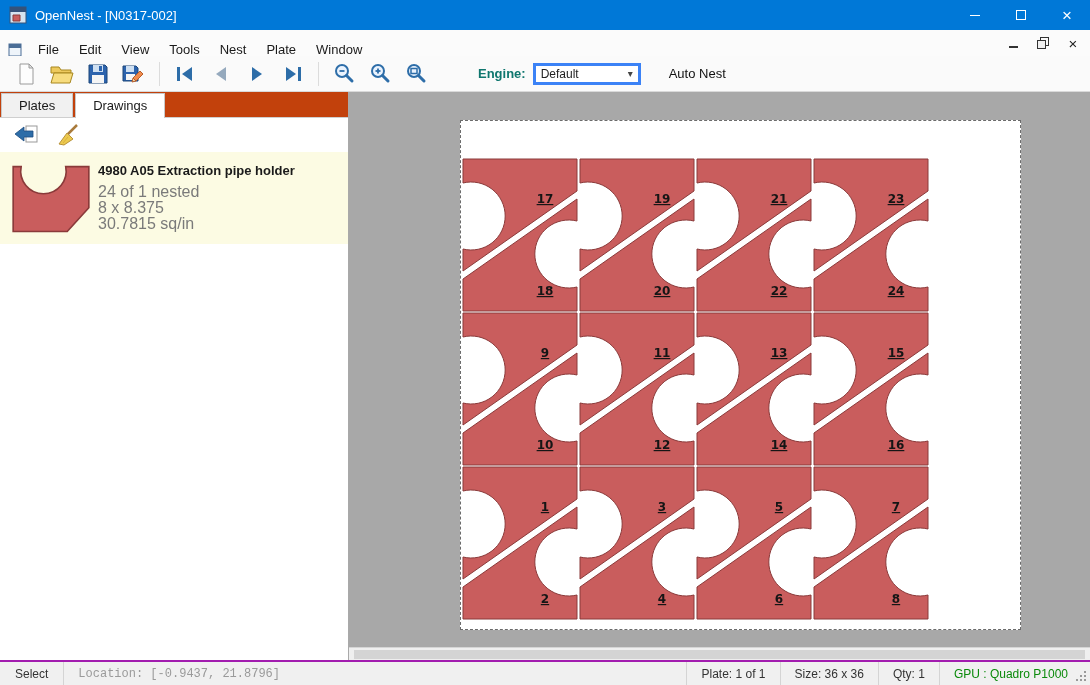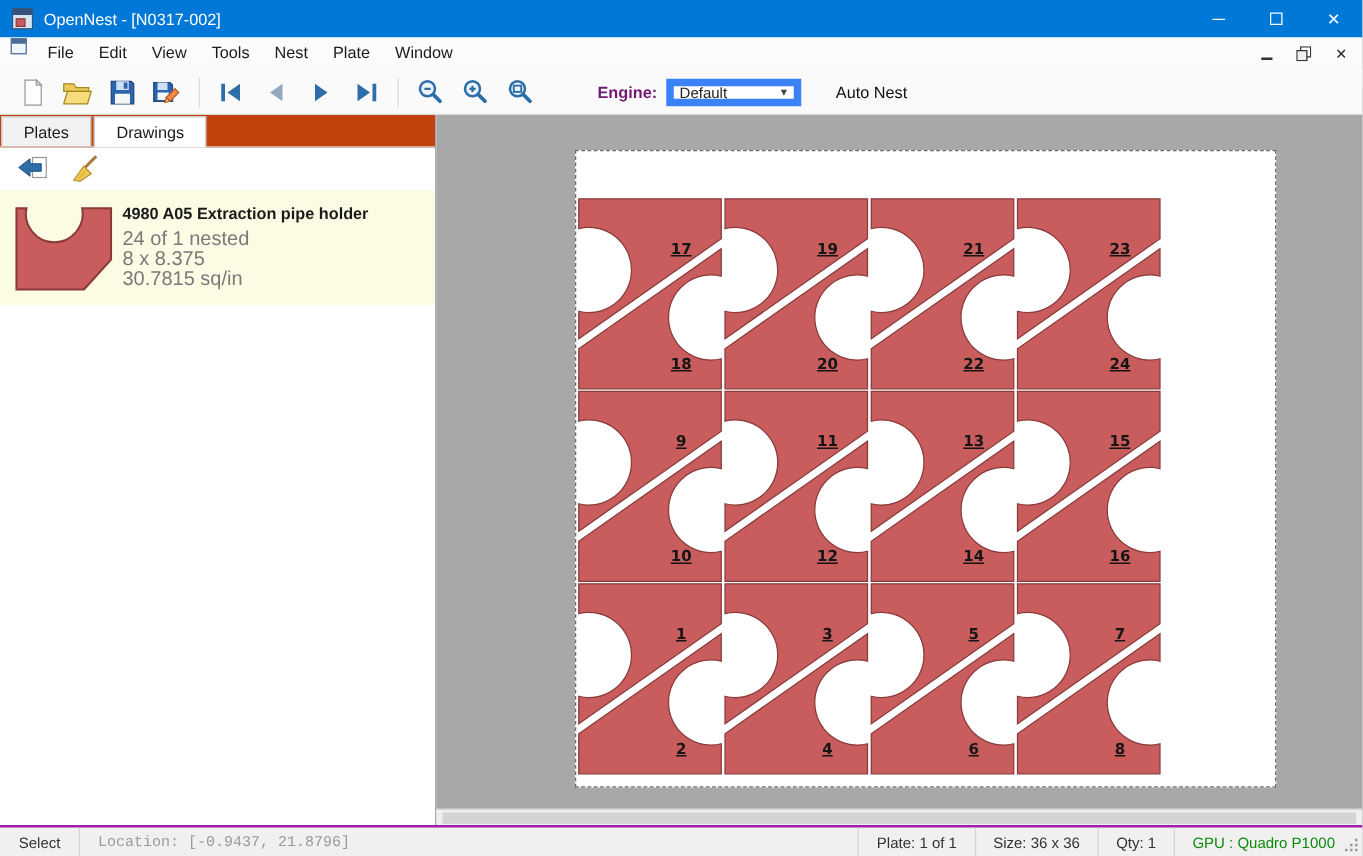--- a/index.html
+++ b/index.html
@@ -12,35 +12,35 @@
   .titlebar .app-icon { margin:0 8px 0 9px; display:flex; }
   .titlebar .title { font-size:13px; }
   .win-controls { position:absolute; right:0; top:0; height:30px; display:flex; }
   .win-btn { width:46px; height:30px; display:flex; align-items:center; justify-content:center; }
   .glyph-min { width:10px; height:1px; background:#fff; }
   .glyph-max { width:10px; height:10px; border:1px solid #fff; }
   .glyph-close { color:#fff; font-size:17px; line-height:1; }
 
   
   .menubar { position:absolute; left:0; top:30px; right:0; height:40px; background:#fbfbfb;
-             border-bottom:1px solid #e4e4e4; display:flex; font-size:13px; color:#1a1a1a; }
+             border-bottom:1px solid #e4e4e4; display:flex; align-items:center; font-size:13px; color:#1a1a1a; }
   .mdi-icon { margin:0 6px 0 8px; display:flex; }
   .menu-item { padding:4px 10px; }
   .mdi-controls { position:absolute; right:10px; top:0; height:26px; display:flex; align-items:center; gap:16px; }
   .mdi-btn { display:flex; align-items:center; justify-content:center; width:14px; height:14px; }
   .mdi-min { width:9px; height:2px; background:#333; margin-top:7px; }
   .mdi-close { color:#222; font-size:15px; line-height:1; }
 
   
   .toolbar { position:absolute; left:0; top:56px; right:0; height:36px; background:#fafafa;
              border-bottom:1px solid #d9d9d9; display:flex; align-items:center; padding-left:8px; }
   .tb-btn { width:36px; height:30px; display:flex; align-items:center; justify-content:center; }
   .tb-sep { width:1px; height:24px; background:#dcdcdc; margin:0 7px; }
-  .engine-label { font-weight:bold; font-size:13px; margin-left:44px; color:#701a75; }
-  .engine-select { width:108px; height:22px; border:6px solid #3b82f6; background:#fff; display:flex;
+  .engine-label { font-weight:bold; font-size:13px; margin-left:44px; color:#0f766e; }
+  .engine-select { width:108px; height:22px; border:3px solid #3b82f6; background:#fff; display:flex;
                    align-items:center; justify-content:space-between; font-size:12px; padding:0 5px; margin-left:7px; color:#222; }
   .caret { font-size:10px; color:#444; }
   .auto-nest { margin-left:28px; font-size:13px; color:#111; }
 
   
   .content { position:absolute; left:0; top:92px; right:0; bottom:25px; }
 
   .sidebar { position:absolute; left:0; top:0; bottom:0; width:349px; background:#fff;
              border-right:1px solid #a9a9a9; }
   .tabs { height:26px; background:#c2410c; display:flex; align-items:flex-end; padding-left:1px;

